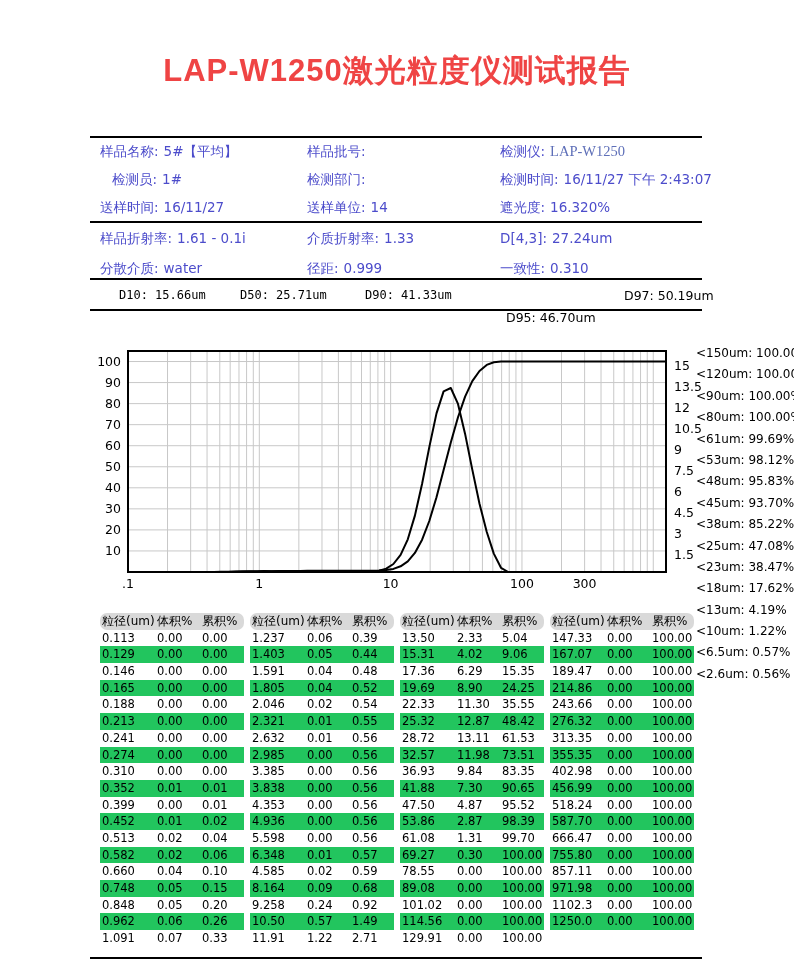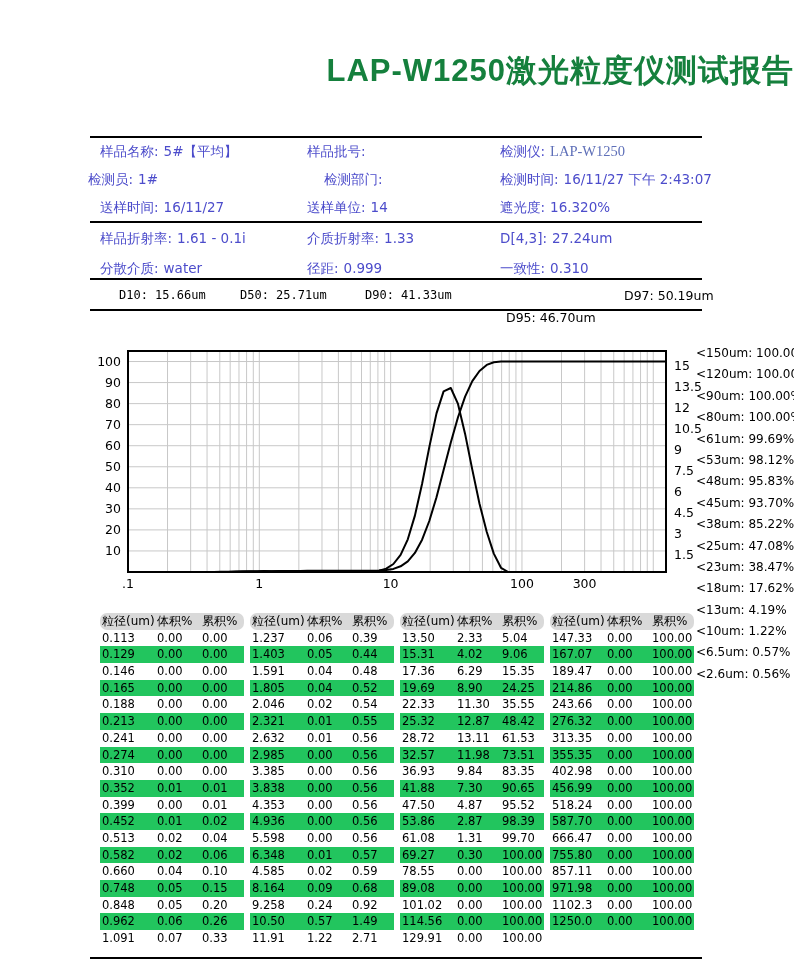--- a/index.html
+++ b/index.html
@@ -1,20 +1,20 @@
 <!DOCTYPE html>
 <html><head>
 <meta charset="utf-8">
 <style>
   html,body{margin:0;padding:0;background:#ffffff;}
   .page{position:relative;width:794px;height:963px;background:#fff;overflow:hidden;
         font-family:"DejaVu Sans","Liberation Sans",sans-serif;}
   .hline{position:absolute;left:90px;width:612px;height:2px;background:#000;}
-  .title{position:absolute;top:50px;left:0;width:100%;text-align:right;
-         font-size:31px;font-weight:bold;color:#15803d;letter-spacing:1px;
+  .title{position:absolute;top:50px;left:0;width:100%;text-align:center;
+         font-size:31px;font-weight:bold;color:#ef4444;letter-spacing:1px;
          font-family:"Liberation Sans",sans-serif;}
   .icell{position:absolute;font-size:13.5px;color:#4c4ccb;white-space:nowrap;}
   .ilabel{margin-right:5px;}
   .serifval{font-family:"Liberation Serif",serif;font-size:14.5px;color:#5e6fb8;}
   .dval{position:absolute;top:288px;font-size:12.5px;color:#000;white-space:nowrap;}
   .dmono{font-family:"DejaVu Sans Mono",monospace;font-size:12px;padding-left:19px;}
   .chart-wrap{position:absolute;left:90px;top:340px;width:612px;height:258px;}
   .pct-list{position:absolute;left:696px;top:343px;width:98px;}
   .pct-item{height:21.4px;line-height:21.4px;font-size:12px;color:#000;white-space:nowrap;}
   .tgroup{position:absolute;top:613px;width:144px;color:#000;}
@@ -31,22 +31,22 @@
 
 <div class="page">
 
   <div class="title">LAP-W1250激光粒度仪测试报告</div>
 
   <div class="hline" style="top:136px"></div>
   <div id="info-section">
       <div class="icell" style="left: 100px; top: 143px;"><span class="ilabel">样品名称:</span><span>5#【平均】</span></div>
       <div class="icell" style="left: 307px; top: 143px;"><span class="ilabel">样品批号:</span><span></span></div>
       <div class="icell" style="left: 500px; top: 143px;"><span class="ilabel">检测仪:</span><span class="serifval">LAP-W1250</span></div>
-      <div class="icell" style="left: 88px; top: 171px;"><span class="ilabel">检测员:</span><span>1#</span></div>
-      <div class="icell" style="left: 324px; top: 171px;"><span class="ilabel">检测部门:</span><span></span></div>
+      <div class="icell" style="left: 112px; top: 171px;"><span class="ilabel">检测员:</span><span>1#</span></div>
+      <div class="icell" style="left: 307px; top: 171px;"><span class="ilabel">检测部门:</span><span></span></div>
       <div class="icell" style="left: 500px; top: 171px;"><span class="ilabel">检测时间:</span><span>16/11/27 下午 2:43:07</span></div>
       <div class="icell" style="left: 100px; top: 199px;"><span class="ilabel">送样时间:</span><span>16/11/27</span></div>
       <div class="icell" style="left: 307px; top: 199px;"><span class="ilabel">送样单位:</span><span>14</span></div>
       <div class="icell" style="left: 500px; top: 199px;"><span class="ilabel">遮光度:</span><span>16.320%</span></div>
     </div>
   <div class="hline" style="top:221px"></div>
   <div id="params-section">
       <div class="icell" style="left: 100px; top: 230px;"><span class="ilabel">样品折射率:</span><span>1.61 - 0.1i</span></div>
       <div class="icell" style="left: 307px; top: 230px;"><span class="ilabel">介质折射率:</span><span>1.33</span></div>
       <div class="icell" style="left: 500px; top: 230px;"><span class="ilabel">D[4,3]:</span><span>27.24um</span></div>

